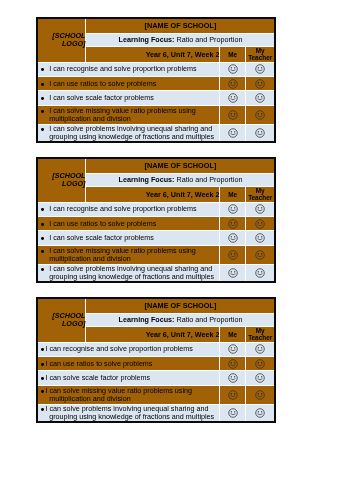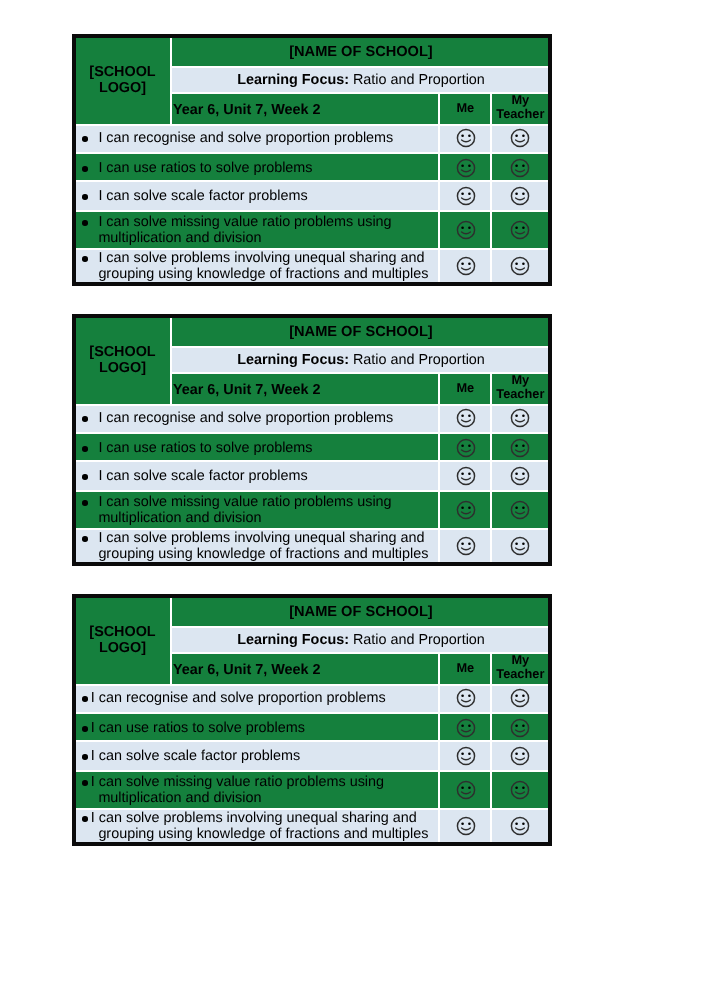--- a/index.html
+++ b/index.html
@@ -9,29 +9,29 @@
 
   .sheet{position:absolute;left:36px;width:239.5px;background:#0a0a0a;
           padding:1.5px;box-sizing:border-box;}
   .inner{background:#fff;overflow:hidden;}
 
   table.grid{border-collapse:separate;border-spacing:1.5px;
              table-layout:fixed;background:#fff;
              width:239.5px;margin:-1.5px;}
   table.grid td{padding:0;vertical-align:middle;}
 
-  .c-dark{background:#15803d;}
+  .c-dark{background:#a16207;}
   .c-light{background:#dce6f1;}
 
-  .logo{text-align:center;font-weight:bold;font-size:7.2px;line-height:7.8px;
-        color:#000;}
+  .logo{text-align:right;font-weight:bold;font-size:7.2px;line-height:7.8px;
+        color:#000;font-style:italic;}
   .r-school{text-align:center;font-weight:bold;font-size:7.3px;color:#000;}
   .r-focus{text-align:center;font-size:7.2px;color:#000;margin-top:25px;}
   .r-focus b{font-weight:bold;}
-  .r-term{text-align:left;font-weight:bold;font-size:7.2px;color:#000;}
+  .r-term{text-align:right;font-weight:bold;font-size:7.2px;color:#000;}
   .colh{text-align:center;font-weight:bold;font-size:6.4px;line-height:7.0px;color:#000;}
 
   .obj{font-size:7.2px;line-height:7.8px;color:#000;}
   .obj .li{display:block;position:relative;padding-left:12.2px;}
   .obj .li:before{content:"";position:absolute;left:3.9px;top:3.0px;
                   width:2.8px;height:2.8px;border-radius:50%;background:#000;}
   .tight .li{padding-left:12.2px;text-indent:-3.8px;}
   .tight .li:before{left:3.9px;text-indent:0;}
 
   .sm{text-align:center;line-height:0;}

